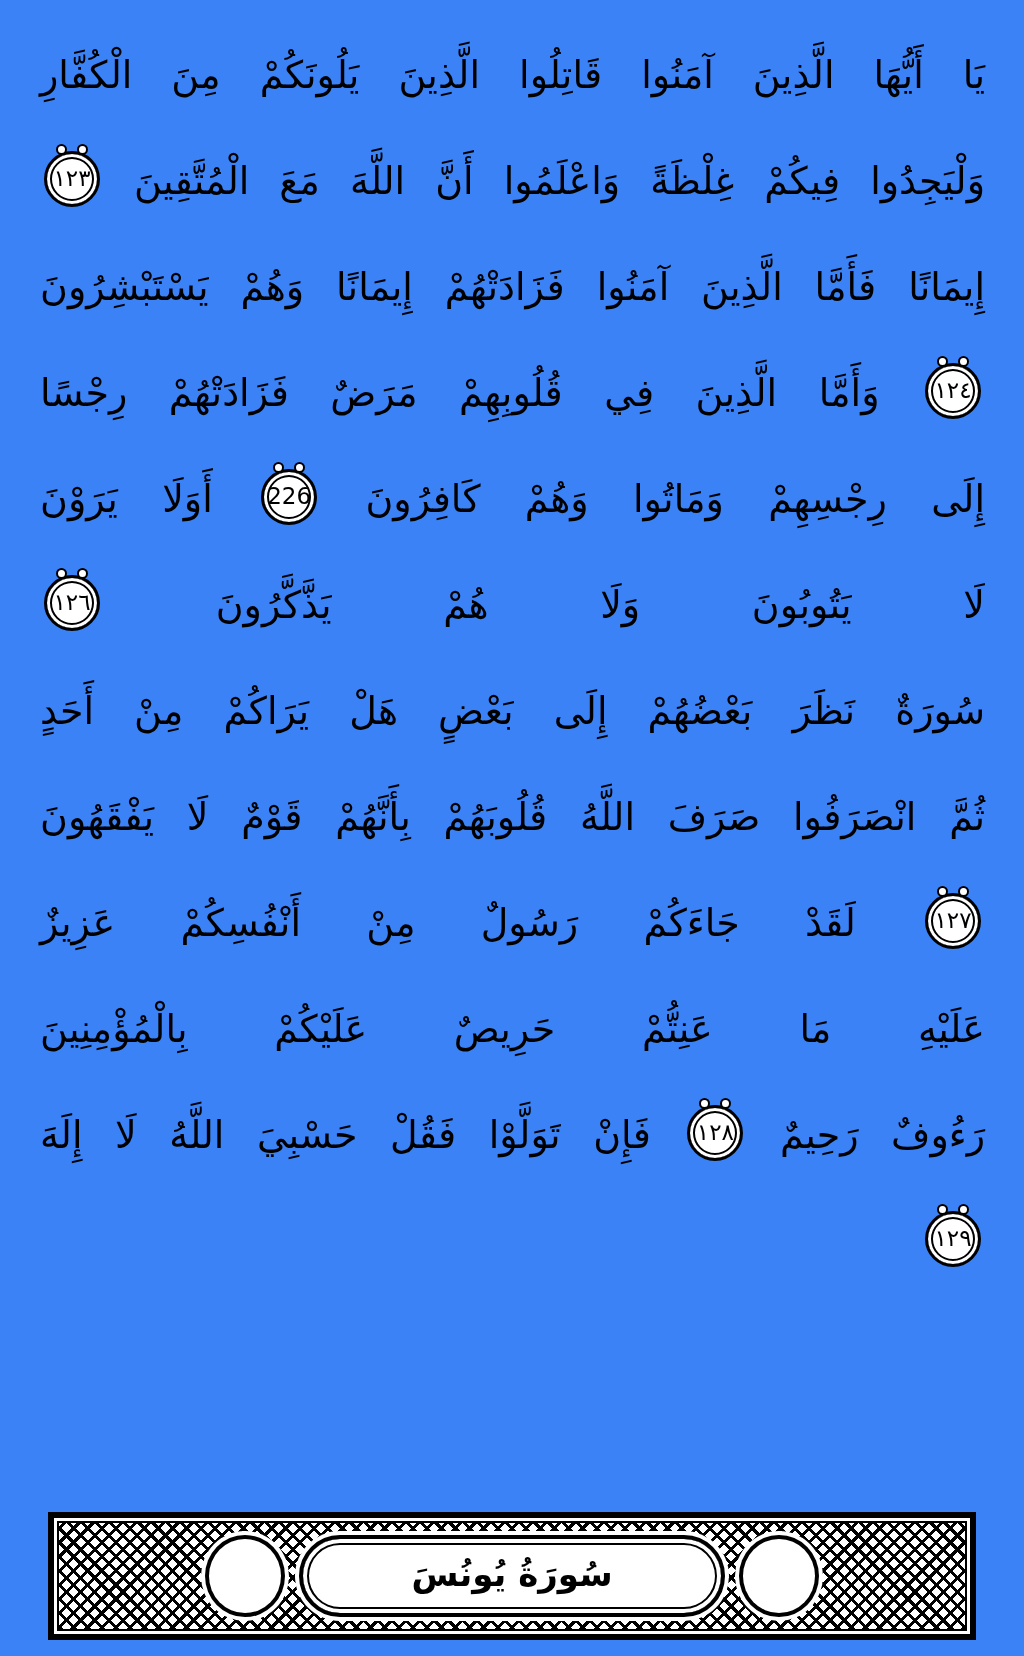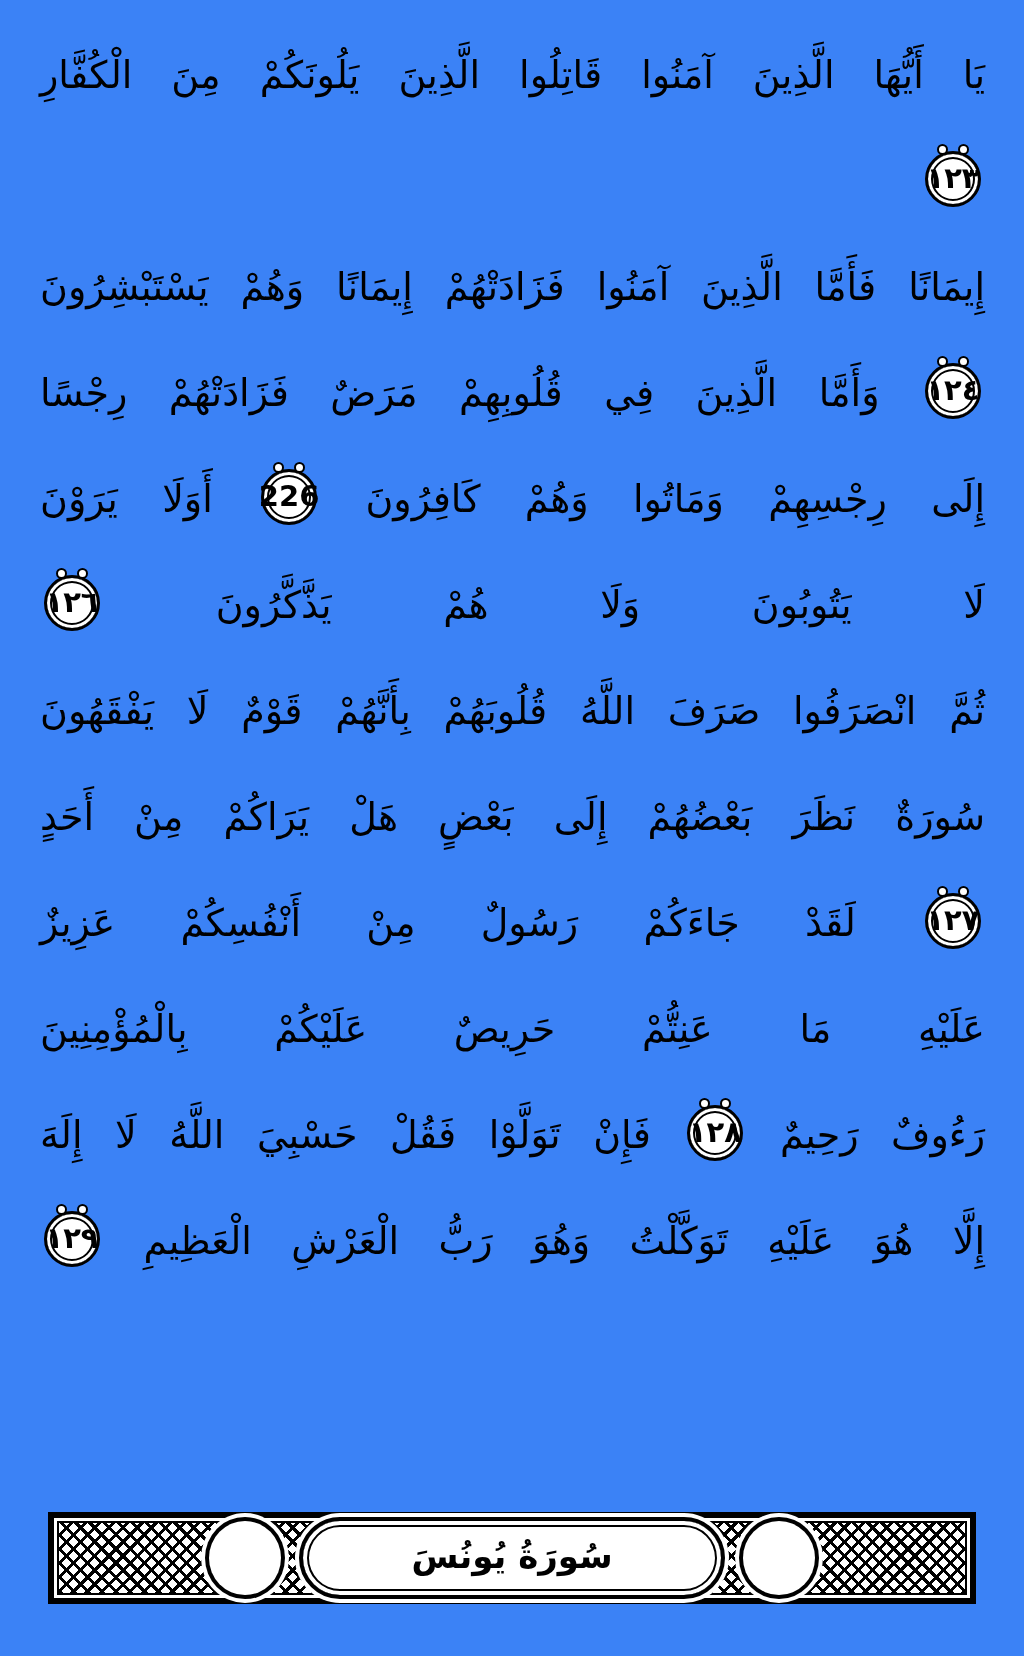--- a/index.html
+++ b/index.html
@@ -66,32 +66,32 @@
     width: 11px;
     height: 11px;
     box-sizing: border-box;
     border: 2.5px solid #000;
     border-radius: 50%;
     background: #fff;
   }
   .ayah-marker::before { left: 9px; }
   .ayah-marker::after  { right: 9px; }
   .ayah-num {
-    font-size: 29px;
-    font-weight: bold;
+    font-size: 23px;
+    font-weight: normal;
     line-height: 1;
     direction: rtl;
   }
   
   .surah-frame {
     position: absolute;
     left: 48px;
     top: 1512px;
     width: 928px;
-    height: 92px;
+    height: 128px;
     box-sizing: border-box;
     border: 6px solid #000;
     background: #fff;
     padding: 3px;
   }
   .frame-inner {
     height: 100%;
     box-sizing: border-box;
     border: 2px solid #000;
     display: flex;
@@ -132,43 +132,43 @@
     transform: translateY(-2px);
   }
 </style>
 </head>
 <body>
 
 <div class="mushaf-page">
 
   <div class="verse-lines">
       <div class="line" dir="rtl"><span class="w">يَا أَيُّهَا الَّذِينَ آمَنُوا قَاتِلُوا الَّذِينَ يَلُونَكُمْ مِنَ الْكُفَّارِ</span></div>
-      <div class="line" dir="rtl"> <span class="ayah-marker">
+      <div class="line" dir="rtl"><span class="w">وَلْيَجِدُوا فِيكُمْ غِلْظَةً وَاعْلَمُوا أَنَّ اللَّهَ مَعَ الْمُتَّقِينَ</span> <span class="ayah-marker">
           <span class="ayah-num">١٢٣</span>
         </span></div>
       <div class="line" dir="rtl"><span class="w">إِيمَانًا فَأَمَّا الَّذِينَ آمَنُوا فَزَادَتْهُمْ إِيمَانًا وَهُمْ يَسْتَبْشِرُونَ</span></div>
       <div class="line" dir="rtl"><span class="ayah-marker">
           <span class="ayah-num">١٢٤</span>
         </span> <span class="w">وَأَمَّا الَّذِينَ فِي قُلُوبِهِمْ مَرَضٌ فَزَادَتْهُمْ رِجْسًا</span></div>
       <div class="line" dir="rtl"><span class="w">إِلَى رِجْسِهِمْ وَمَاتُوا وَهُمْ كَافِرُونَ</span> <span class="ayah-marker">
           <span class="ayah-num">226</span>
         </span> <span class="w">أَوَلَا يَرَوْنَ</span></div>
       <div class="line" dir="rtl"><span class="w">لَا يَتُوبُونَ وَلَا هُمْ يَذَّكَّرُونَ</span> <span class="ayah-marker">
           <span class="ayah-num">١٢٦</span>
         </span> </div>
+      <div class="line" dir="rtl"><span class="w">سُورَةٌ نَظَرَ بَعْضُهُمْ إِلَى بَعْضٍ هَلْ يَرَاكُمْ مِنْ أَحَدٍ</span></div>
       <div class="line" dir="rtl"><span class="w">ثُمَّ انْصَرَفُوا صَرَفَ اللَّهُ قُلُوبَهُمْ بِأَنَّهُمْ قَوْمٌ لَا يَفْقَهُونَ</span></div>
-      <div class="line" dir="rtl"><span class="w">سُورَةٌ نَظَرَ بَعْضُهُمْ إِلَى بَعْضٍ هَلْ يَرَاكُمْ مِنْ أَحَدٍ</span></div>
       <div class="line" dir="rtl"><span class="ayah-marker">
           <span class="ayah-num">١٢٧</span>
         </span> <span class="w">لَقَدْ جَاءَكُمْ رَسُولٌ مِنْ أَنْفُسِكُمْ عَزِيزٌ</span></div>
       <div class="line" dir="rtl"><span class="w">عَلَيْهِ مَا عَنِتُّمْ حَرِيصٌ عَلَيْكُمْ بِالْمُؤْمِنِينَ</span></div>
       <div class="line" dir="rtl"><span class="w">رَءُوفٌ رَحِيمٌ</span> <span class="ayah-marker">
           <span class="ayah-num">١٢٨</span>
         </span> <span class="w">فَإِنْ تَوَلَّوْا فَقُلْ حَسْبِيَ اللَّهُ لَا إِلَهَ</span></div>
-      <div class="line" dir="rtl"><span class="w">إِلَّا هُوَ عَلَيْهِ تَوَكَّلْتُ وَهُوَ رَبُّ الْعَرْشِ الْعَظِيمِ</span> <span class="ayah-marker">
+      <div class="line" dir="rtl"> <span class="ayah-marker">
           <span class="ayah-num">١٢٩</span>
         </span></div>
     </div>
 
   <div class="surah-frame">
     <div class="frame-inner">
       <div class="ornament-oval left"></div>
       <div class="cartouche">
         <div class="surah-title">سُورَةُ يُونُسَ</div>
       </div>

